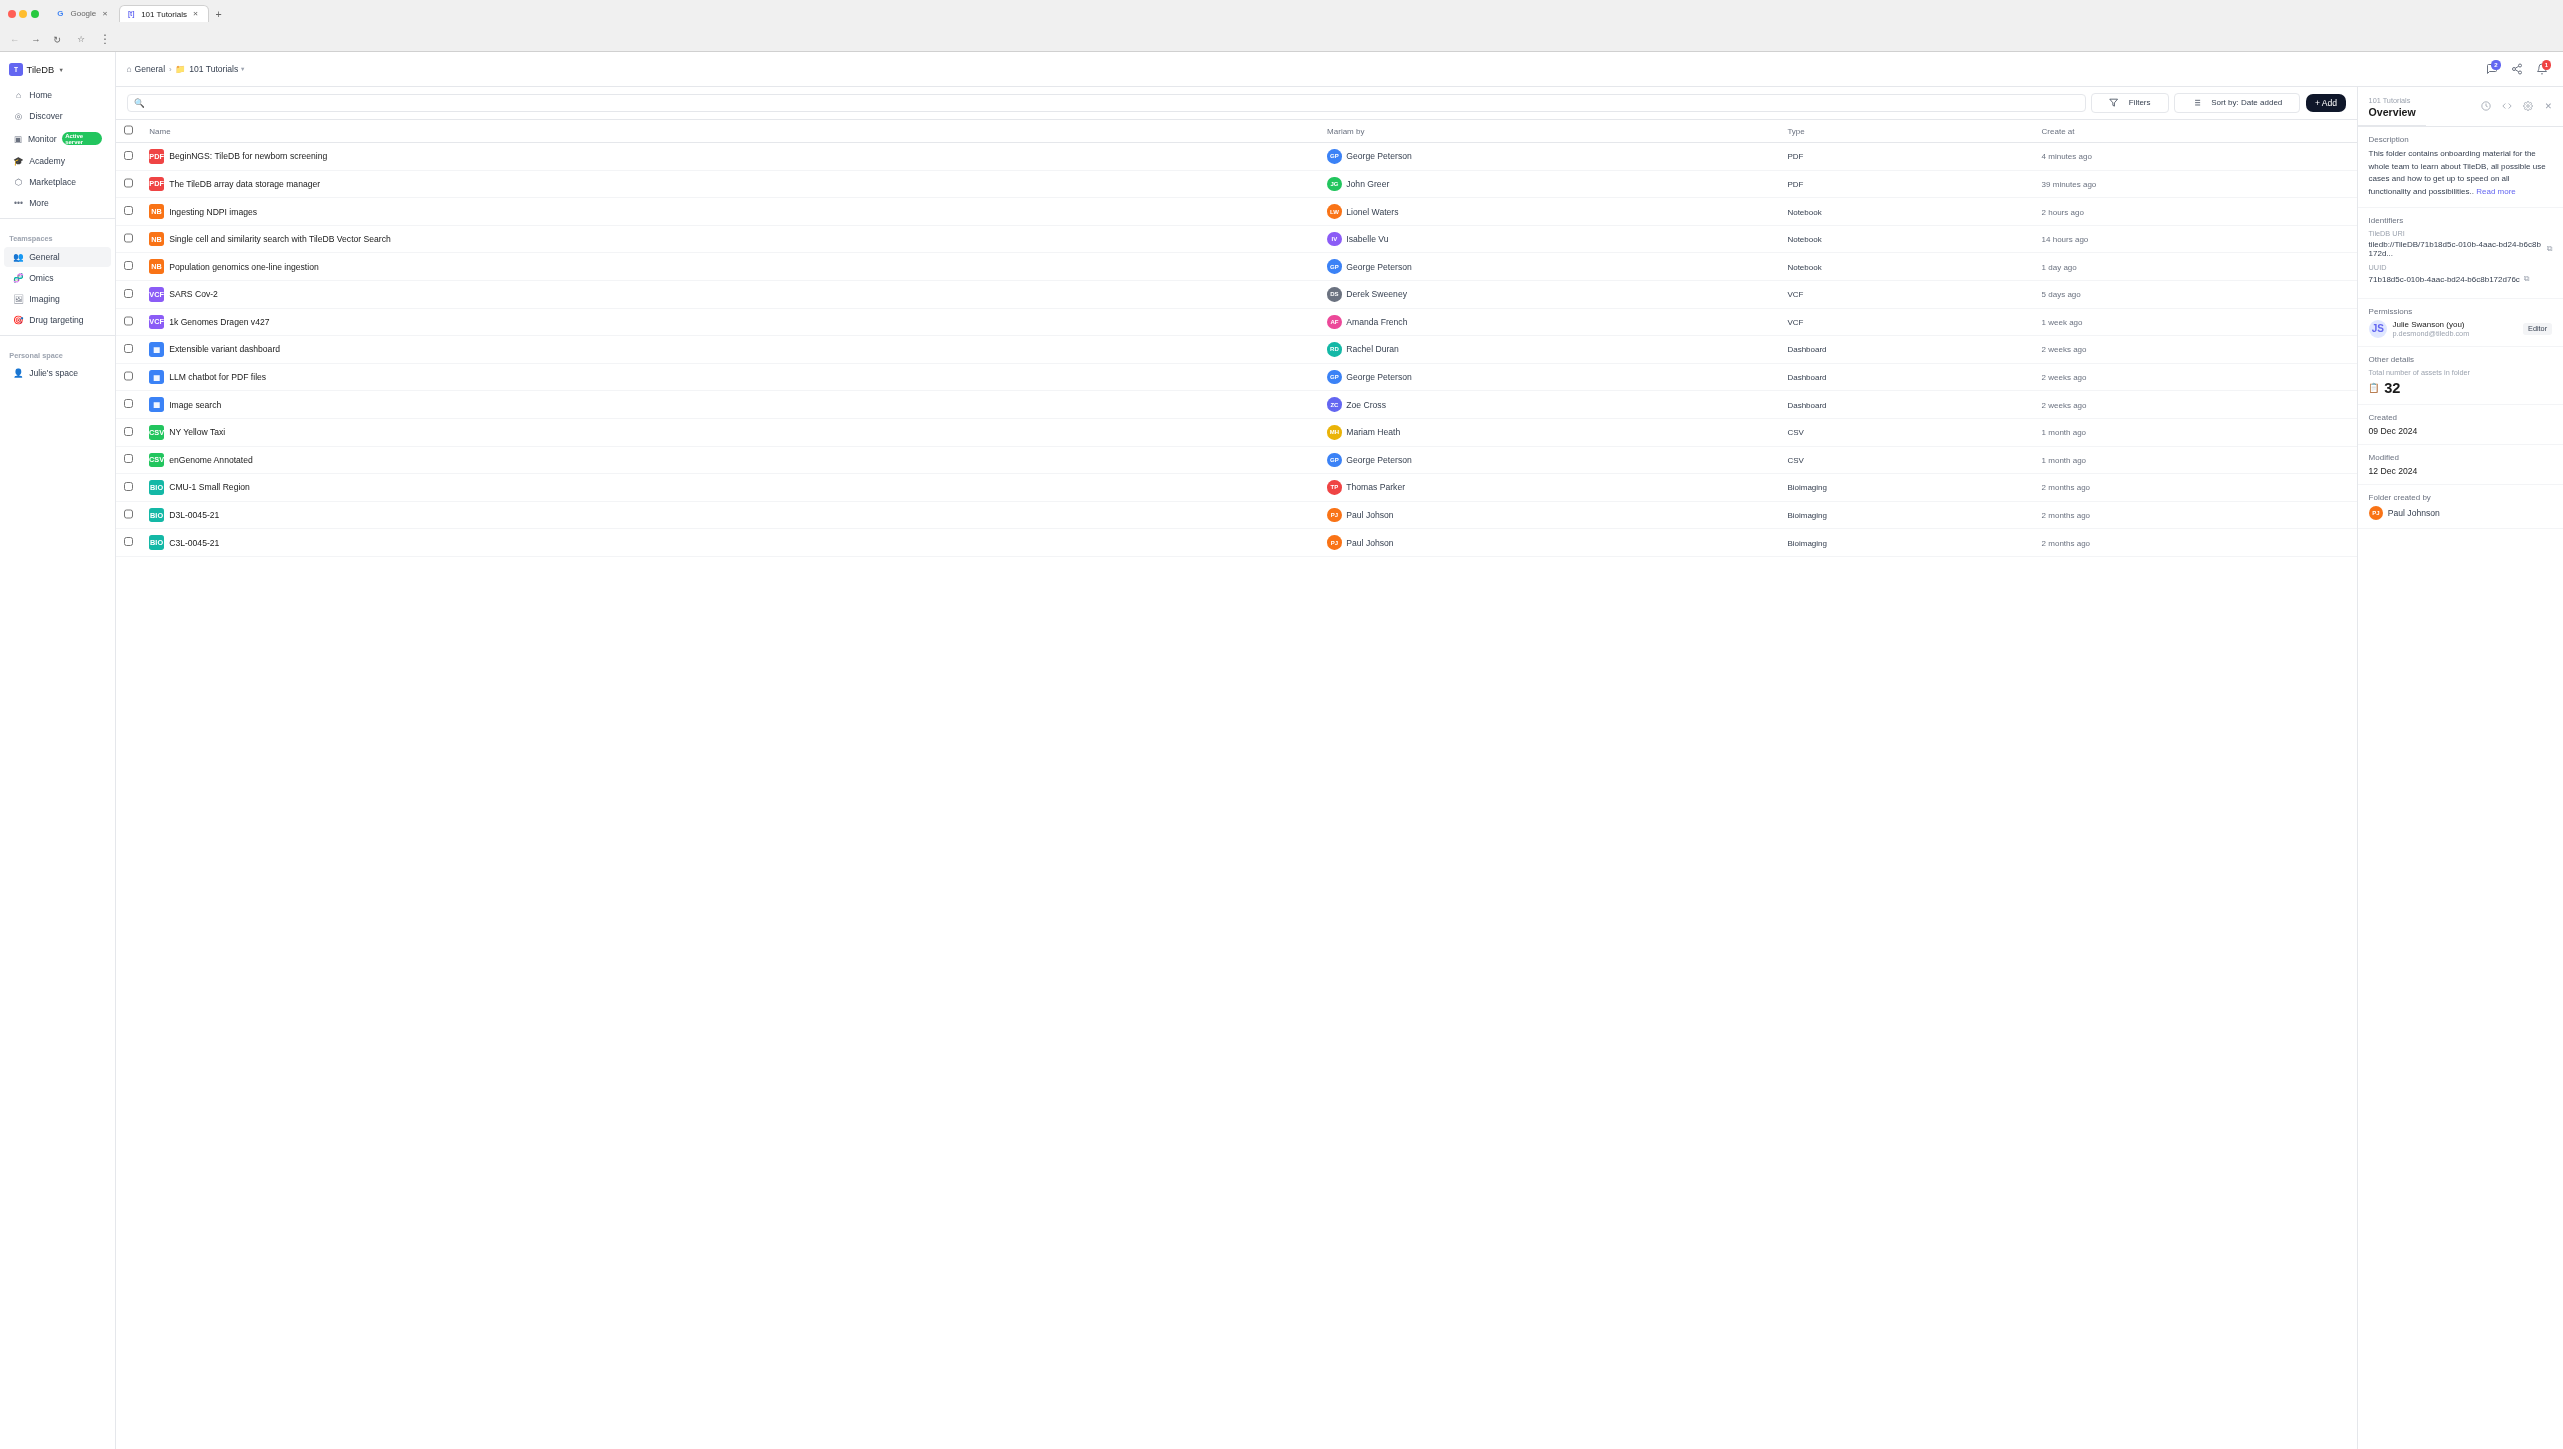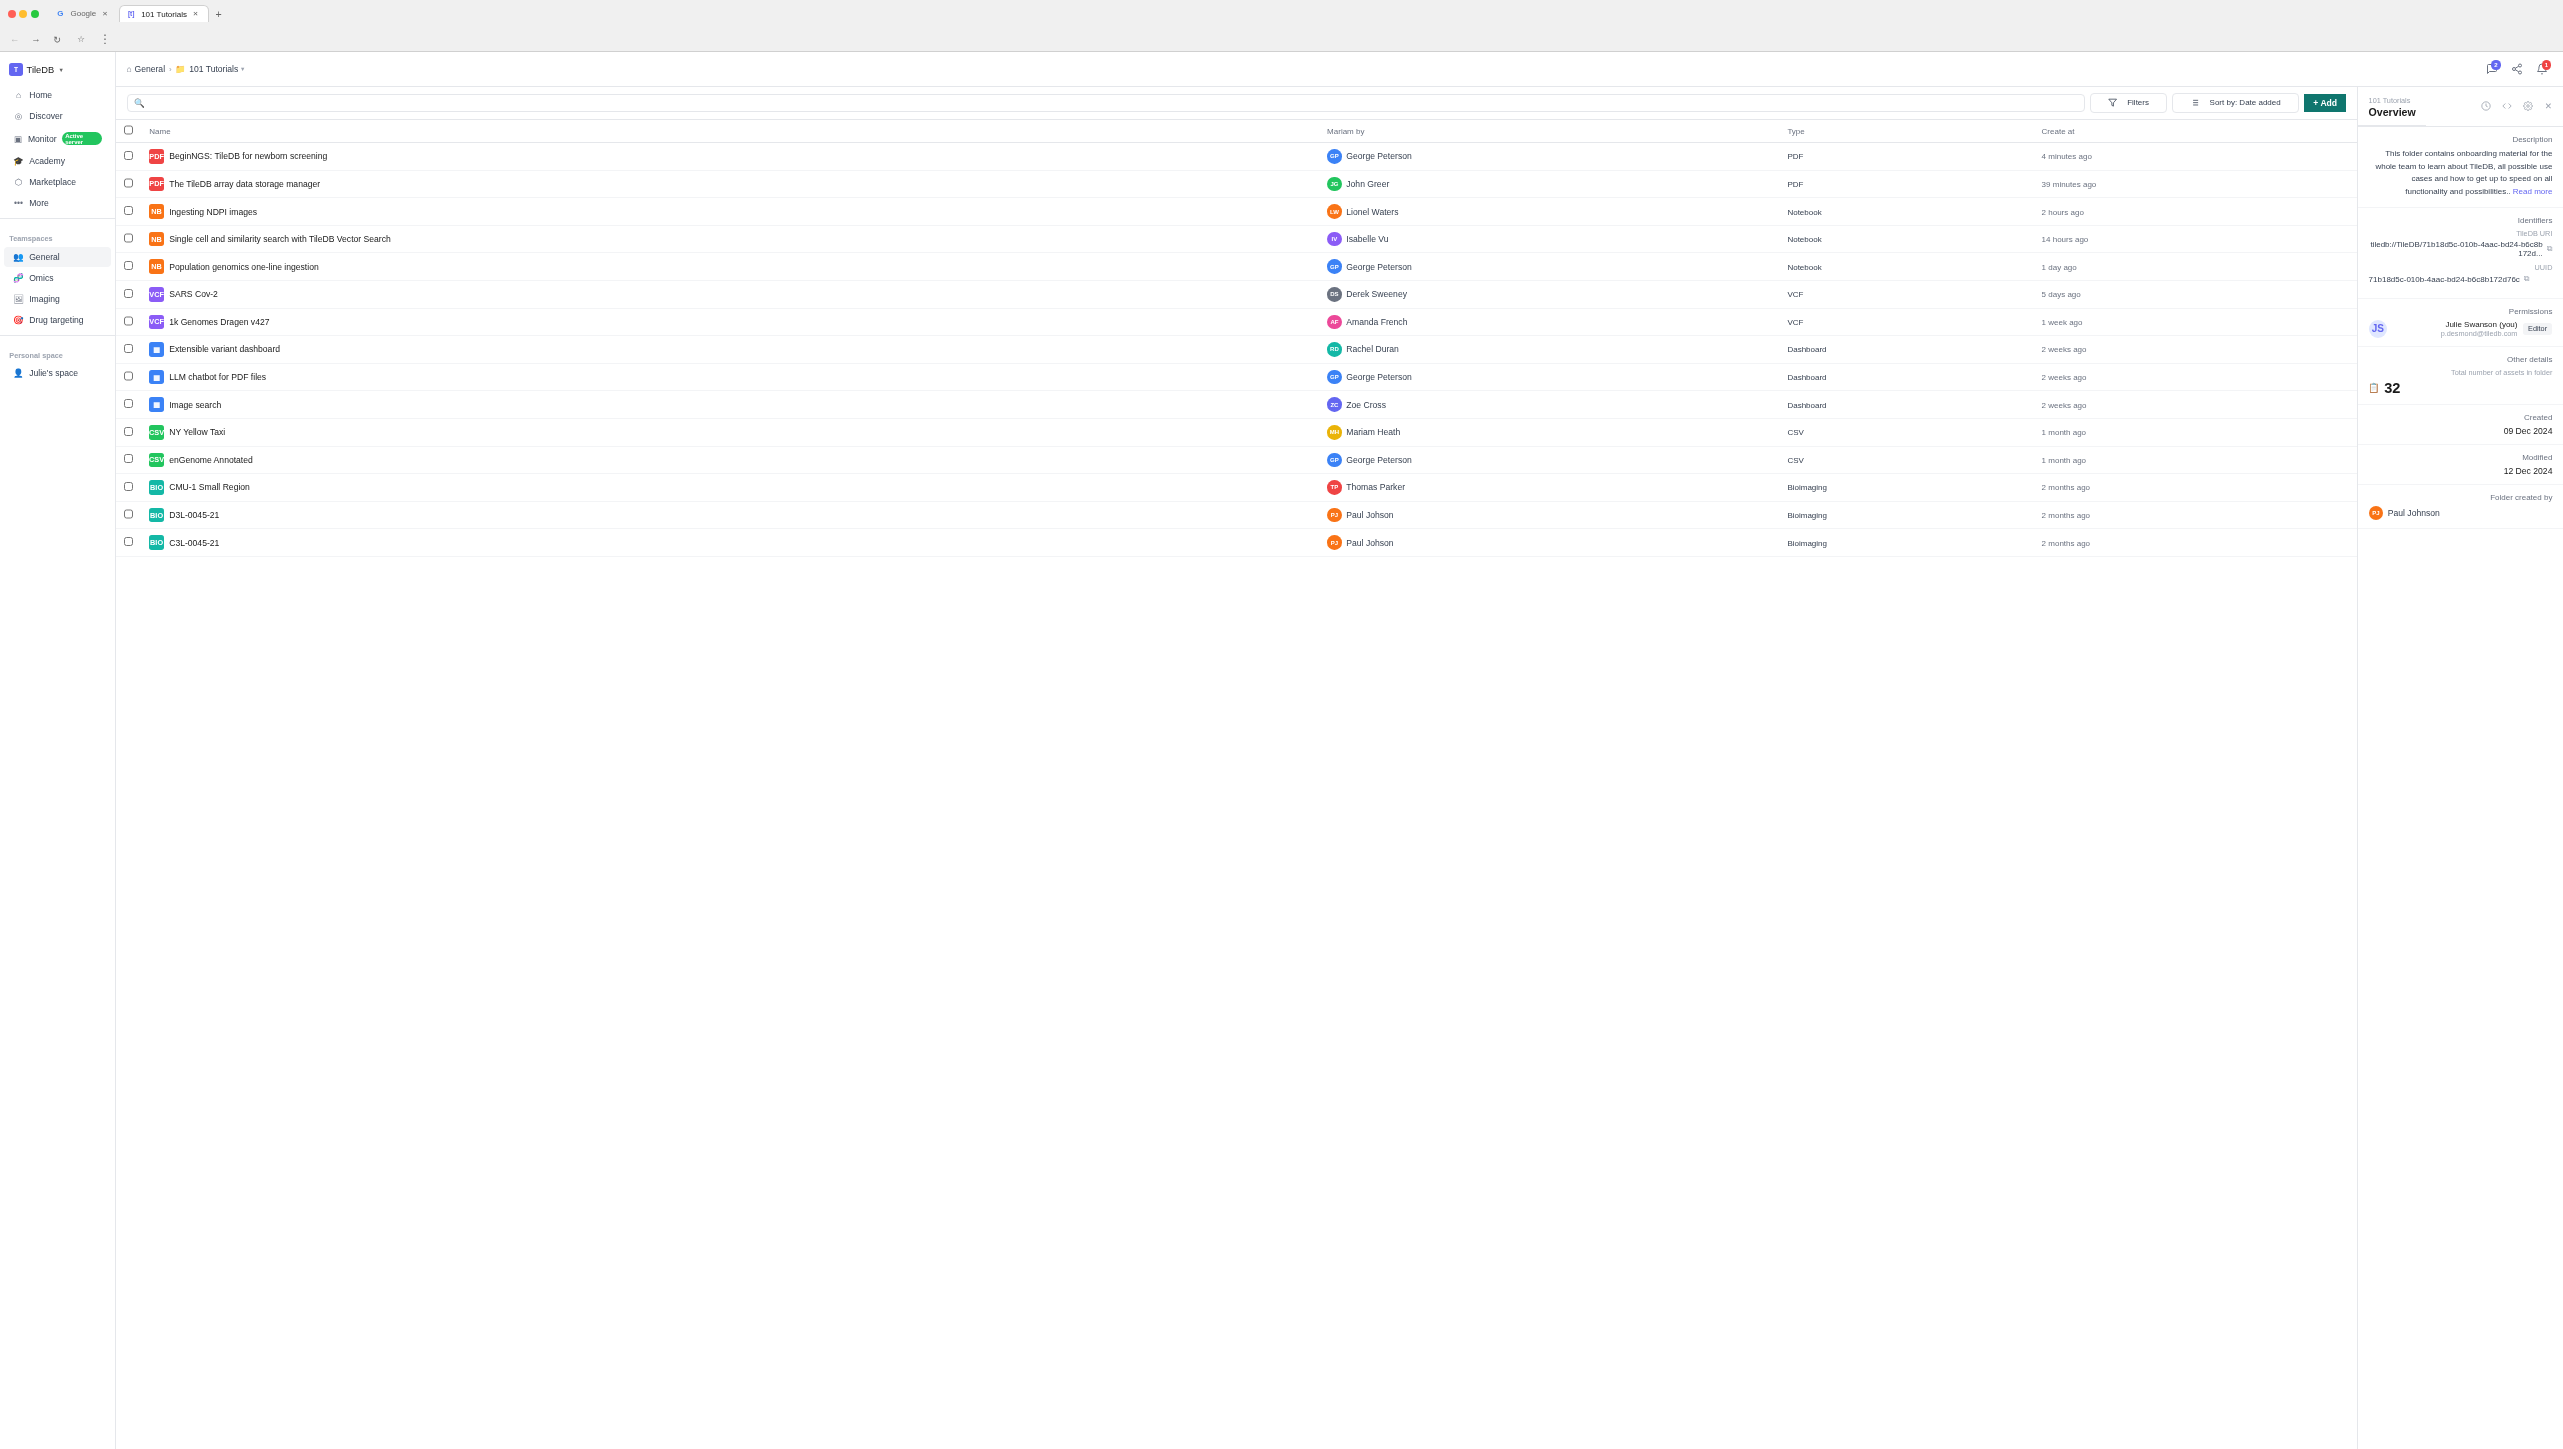--- a/index.html
+++ b/index.html
@@ -65,21 +65,21 @@
 
     
     .file-list-area { flex: 1; display: flex; flex-direction: column; overflow: hidden; }
 
     
     .list-toolbar { display: flex; align-items: center; padding: 6.6px 10.6px; gap: 5.3px; border-bottom: 0.7px solid #e5e7eb; }
     .search-box { flex: 1; display: flex; align-items: center; gap: 5.3px; border: 0.7px solid #e5e7eb; border-radius: 4px; padding: 3.3px 6.6px; background: #fff; }
     .search-box input { border: none; outline: none; font-size: 8.6px; color: #374151; background: transparent; flex: 1; }
     .search-icon { color: #9ca3af; font-size: 8.6px; }
     .toolbar-btn { display: flex; align-items: center; gap: 10px; padding: 4px 17px; border: 0.7px solid #e5e7eb; border-radius: 4px; cursor: pointer; color: #374151; font-size: 8px; background: #fff; }
-    .add-btn { display: flex; align-items: center; gap: 3.3px; padding: 4px 9.3px; border-radius: 0; cursor: pointer; color: #fff; font-size: 8.6px; font-weight: 700; background: #0f766e; border: none; }
+    .add-btn { display: flex; align-items: center; gap: 3.3px; padding: 4px 9.3px; border-radius: 7px; cursor: pointer; color: #fff; font-size: 8.6px; font-weight: 400; background: #0f172a; border: none; }
 
     
     .table-container { flex: 1; overflow-y: auto; }
     table { width: 100%; border-collapse: collapse; }
     thead th { padding: 5.3px 8px; text-align: left; font-size: 8px; color: #6b7280; font-weight: 500; border-bottom: 0.7px solid #e5e7eb; position: sticky; top: 0; background: #fff; z-index: 1; }
     thead th:first-child { width: 21px; }
     tbody tr { border-bottom: 0.7px solid #f3f4f6; }
     tbody td { padding: 6px 8px; font-size: 8.6px; color: #374151; vertical-align: middle; }
     .row-checkbox { width: 9.3px; height: 9.3px; accent-color: #6366f1; cursor: pointer; }
     .file-icon { width: 14.6px; height: 14.6px; border-radius: 2.7px; display: flex; align-items: center; justify-content: center; font-size: 7.3px; font-weight: bold; color: #fff; flex-shrink: 0; }
@@ -97,21 +97,21 @@
     .date-text { font-size: 8px; color: #6b7280; }
 
     
     .right-panel { width: 206px; border-left: 0.7px solid #e5e7eb; display: flex; flex-direction: column; overflow-y: auto; flex-shrink: 0; }
     .panel-header { display: flex; align-items: flex-start; padding: 9.3px 10.6px 6.6px; border-bottom: 0.7px solid #e5e7eb; }
     .panel-header-content { flex: 1; }
     .panel-subtitle { font-size: 7.3px; color: #9ca3af; margin-bottom: 1.3px; }
     .panel-title { font-size: 10.6px; font-weight: 600; color: #1a1a1a; }
     .panel-close { width: 16px; height: 16px; display: flex; align-items: center; justify-content: center; color: #9ca3af; cursor: pointer; border-radius: 2.7px; }
     .panel-action-btn { width: 18.6px; height: 18.6px; display: flex; align-items: center; justify-content: center; color: #9ca3af; cursor: pointer; border-radius: 2.7px; }
-    .panel-section { padding: 8px 10.6px; border-bottom: 0.7px solid #f3f4f6; text-align: right; }
+    .panel-section { padding: 8px 10.6px; border-bottom: 0.7px solid #f3f4f6; }
     .panel-section-title { font-size: 8px; font-weight: 500; color: #6b7280; margin-bottom: 4px; }
     .panel-desc { font-size: 8px; color: #374151; line-height: 1.6; }
     .panel-read-more { color: #6366f1; cursor: pointer; font-size: 8px; text-decoration: none; }
     .panel-field { margin-bottom: 5.3px; }
     .panel-field-label { font-size: 7.3px; color: #9ca3af; margin-bottom: 2px; font-weight: 500; }
     .panel-field-value { font-size: 8px; color: #374151; display: flex; align-items: center; gap: 4px; word-break: break-all; }
     .copy-btn { color: #9ca3af; cursor: pointer; font-size: 8px; flex-shrink: 0; }
     .permission-row { display: flex; align-items: center; gap: 5.3px; margin-top: 4px; }
     .permission-avatar { width: 18.6px; height: 18.6px; border-radius: 50%; background: #e0e7ff; display: flex; align-items: center; justify-content: center; font-size: 10px; font-weight: 600; color: #6366f1; overflow: hidden; }
     .permission-info { flex: 1; }

